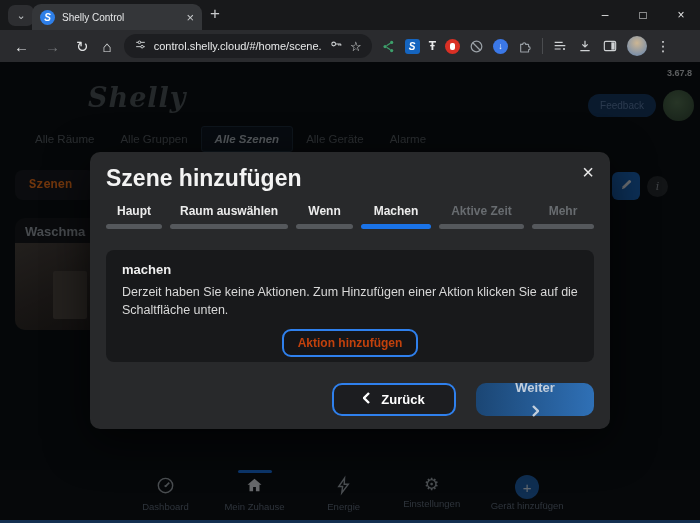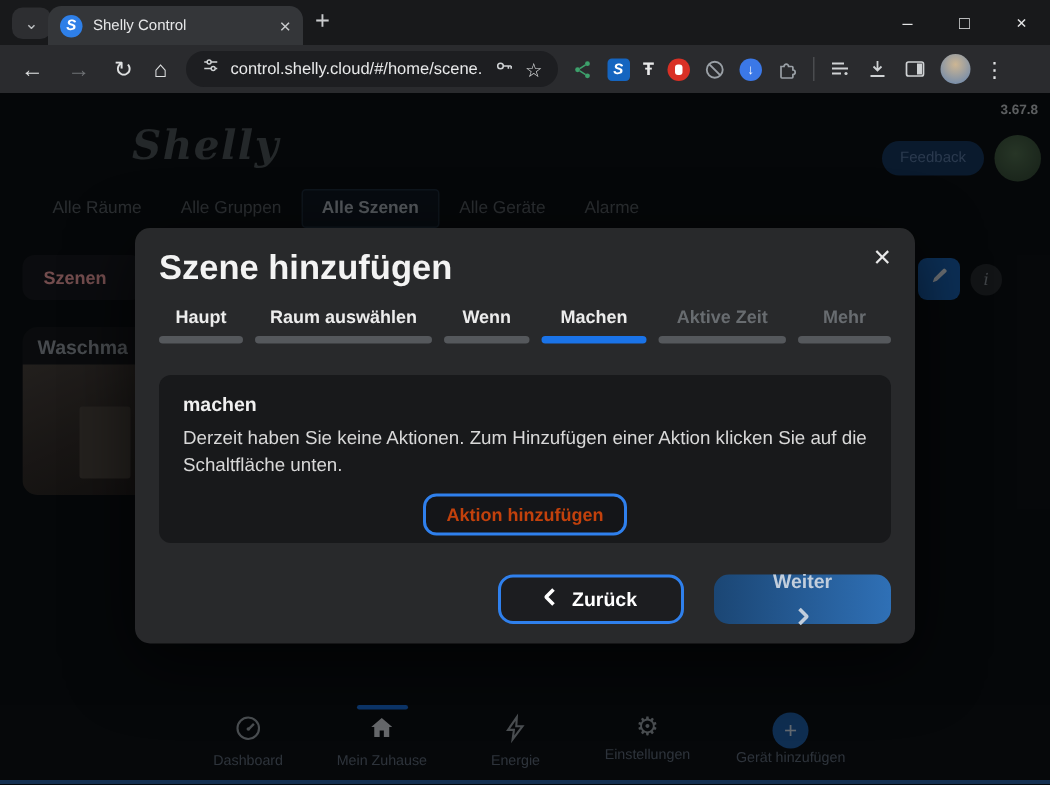--- a/index.html
+++ b/index.html
@@ -42,24 +42,24 @@
   .page{position:absolute;top:62px;left:0;width:700px;height:461px;background:#0b0d0e;overflow:hidden;}
   .logo{position:absolute;left:40px;top:20px;font-family:"DejaVu Serif",serif;font-style:italic;
     font-weight:bold;font-size:27px;color:#4f5457;letter-spacing:1px;margin-left:48px;}
   .version{position:absolute;right:8px;top:6px;color:#c9ccce;font-size:9px;font-weight:bold;}
   .feedback{position:absolute;right:44px;top:32px;height:23px;padding:0 12px;border-radius:13px;
     background:#16365e;color:#5b7ba6;font-size:10px;display:flex;align-items:center;}
   .avatar-page{position:absolute;right:6px;top:28px;width:31px;height:31px;border-radius:50%;
     background:radial-gradient(circle at 45% 40%,#55724f,#3a5138 72%);}
   .page-tabs{position:absolute;left:22px;top:64px;display:flex;align-items:center;}
   .ptab{padding:6px 13px;color:#5b6065;font-size:11.5px;white-space:nowrap;}
-  .ptab.active{background:#0e151d;border:1px solid #1e2a39;border-radius:3px;color:#b4bbc2;font-weight:bold;}
+  .ptab.active{background:#0e151d;border:1px solid #1e2a39;border-radius:3px;color:#b4bbc2;font-weight:bold;font-style:italic;}
   .szenen-pill{position:absolute;left:15px;top:108px;width:80px;height:30px;background:#17181b;
-    border-radius:8px;color:#fca5a5;font-weight:bold;font-size:12px;display:flex;align-items:center;
-    padding-left:14px;box-sizing:border-box;}
+    border-radius:8px;color:#f97316;font-weight:bold;font-size:12px;display:flex;align-items:center;
+    padding-left:14px;box-sizing:border-box;font-family:Liberation Mono, monospace;}
   .edit-btn{position:absolute;right:60px;top:110px;width:28px;height:28px;border-radius:6px;
     background:#1a64b8;display:flex;align-items:center;justify-content:center;}
   .info-btn{position:absolute;right:32px;top:114px;width:21px;height:21px;border-radius:50%;
     background:#27292c;color:#8b9095;font-size:11px;font-style:italic;font-family:"DejaVu Serif",serif;
     display:flex;align-items:center;justify-content:center;}
   .scene-card{position:absolute;left:15px;top:156px;width:160px;height:112px;background:#141517;
     border-radius:10px;overflow:hidden;}
   .card-title{padding:6px 10px 4px;color:#9ba1a6;font-weight:bold;font-size:13px;white-space:nowrap;}
   .card-photo{height:88px;background:linear-gradient(155deg,#4a413a 0%,#332b26 45%,#1c1714 100%);position:relative;}
   .card-photo:before{content:"";position:absolute;left:38px;top:28px;width:34px;height:48px;

